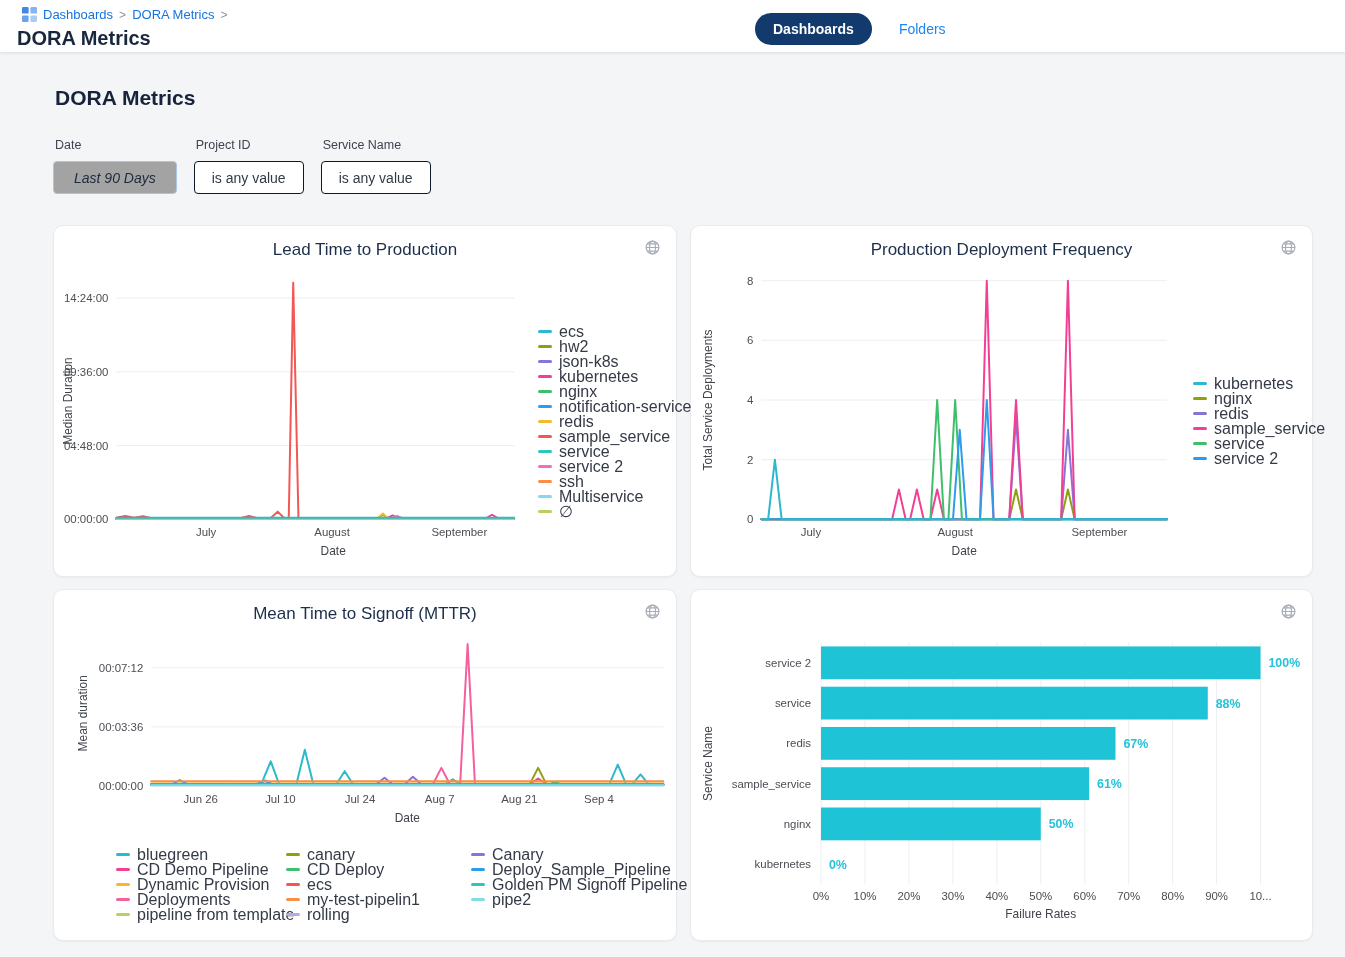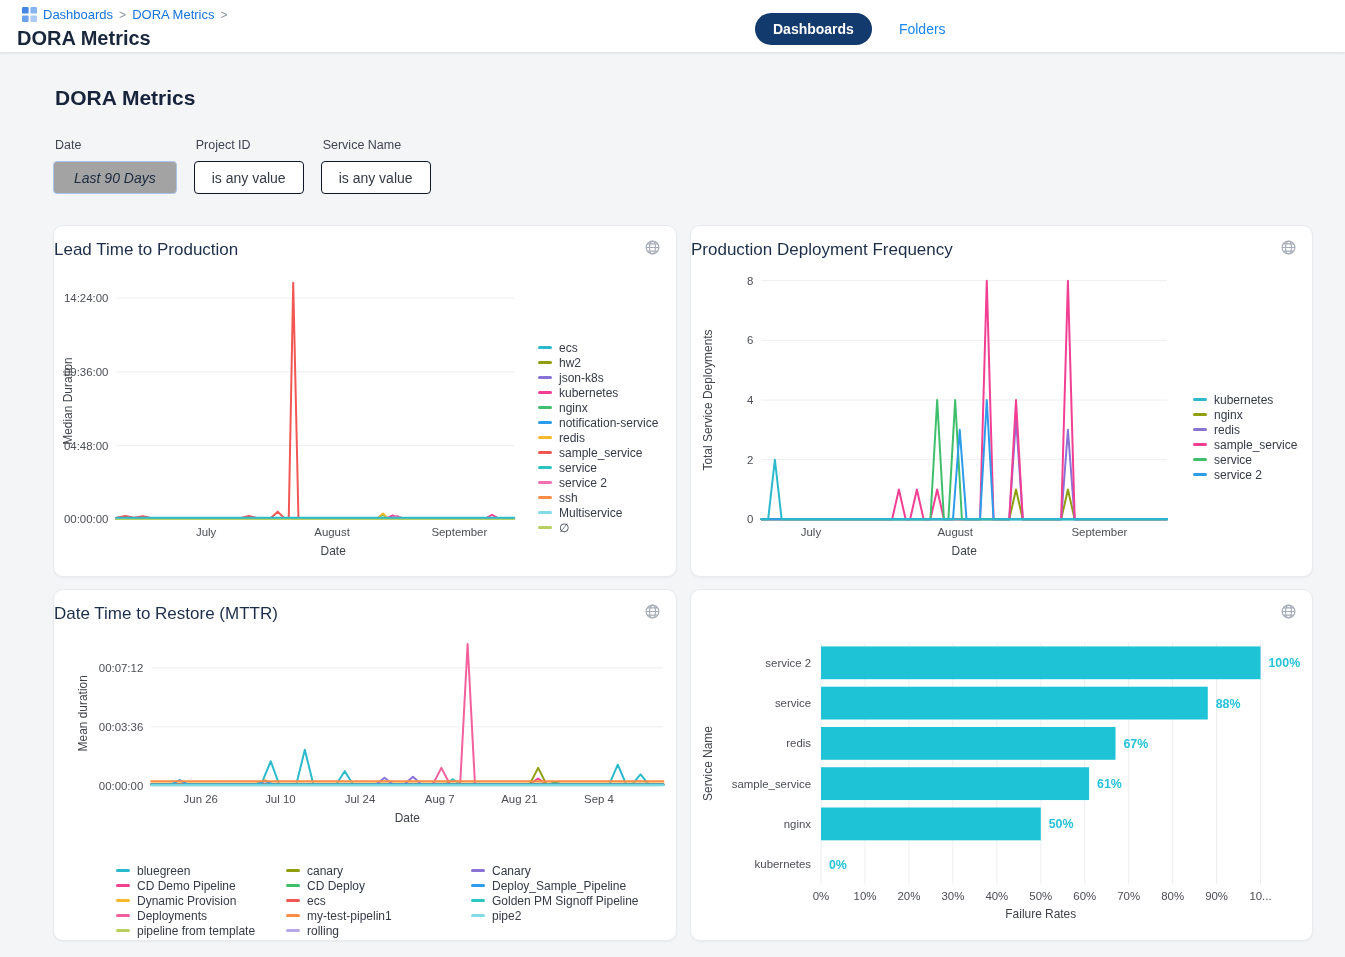--- a/index.html
+++ b/index.html
@@ -40,32 +40,32 @@
   .card {
     position:absolute; width:624px; height:352px; background:#fff;
     border:1px solid #e9ebef; border-radius:10px;
     box-shadow:0 1px 2px rgba(16,24,40,.05);
   }
   #card0 { left:53px;  top:225px; }
   #card1 { left:690px; top:225px; width:623px; }
   #card2 { left:53px;  top:589px; }
   #card3 { left:690px; top:589px; width:623px; }
   .card-title {
-    position:absolute; top:14px; left:0; right:0; text-align:left;
+    position:absolute; top:14px; left:0; right:0; text-align:center;
     font-size:17px; font-weight:500; color:#1c2e49; z-index:2;
   }
   .globe-btn {
     position:absolute; top:11px; right:13px; z-index:3;
     background:none; border:none; padding:2px; cursor:pointer; line-height:0;
   }
   .chart-svg { position:absolute; left:0; top:0; width:100%; height:100%; }
   .chart-svg text { fill:#4b4e54; font-size:11.5px; font-family:"Liberation Sans", sans-serif; }
   .chart-svg .axis-title { fill:#3f434a; font-size:12px; }
   
-  .legend { position:absolute; font-size:12px; color:#343a46; z-index:2;margin-top:16px; }
+  .legend { position:absolute; font-size:16px; color:#343a46; z-index:2; }
   .legend-row { display:flex; align-items:center; height:15px; cursor:pointer; white-space:nowrap; }
   .legend-row .marker { width:14px; height:2.5px; border-radius:2px; margin-right:7px; flex:none; }
 </style>
 </head>
 <body>
 
 <div class="page">
 
   <header class="app-header">
     <nav class="breadcrumb">
@@ -260,21 +260,21 @@
               <span>service</span>
             </div>
             <div class="legend-row">
               <span class="marker" style="background: rgb(45, 156, 235);"></span>
               <span>service 2</span>
             </div>
           </div>
       </div>
 
       <div class="card" id="card2">
-        <div class="card-title">Date Time to Restore (MTTR)</div>
+        <div class="card-title">Mean Time to Signoff (MTTR)</div>
         <button class="globe-btn">
           <svg width="17" height="17" viewBox="0 0 24 24">
               <g fill="none" stroke="#a7adb8" stroke-width="1.7">
                 <circle cx="12" cy="12" r="9"></circle>
                 <ellipse cx="12" cy="12" rx="4.2" ry="9"></ellipse>
                 <path d="M3 12h18M4.7 7h14.6M4.7 17h14.6"></path>
               </g>
             </svg>
         </button>
         <svg class="chart-svg" id="chart2" viewBox="0 0 624 352">

